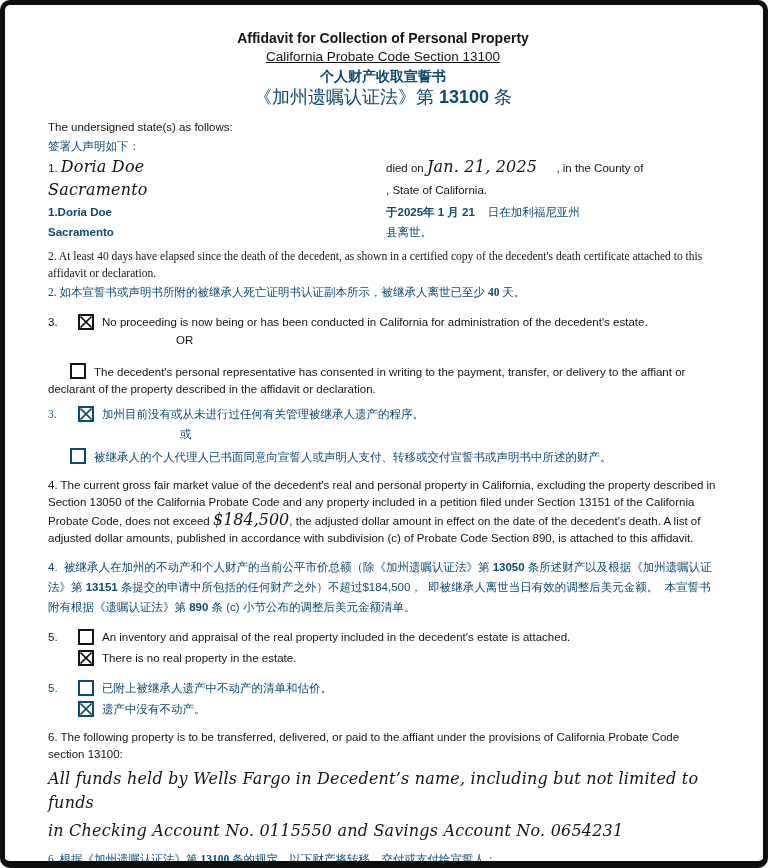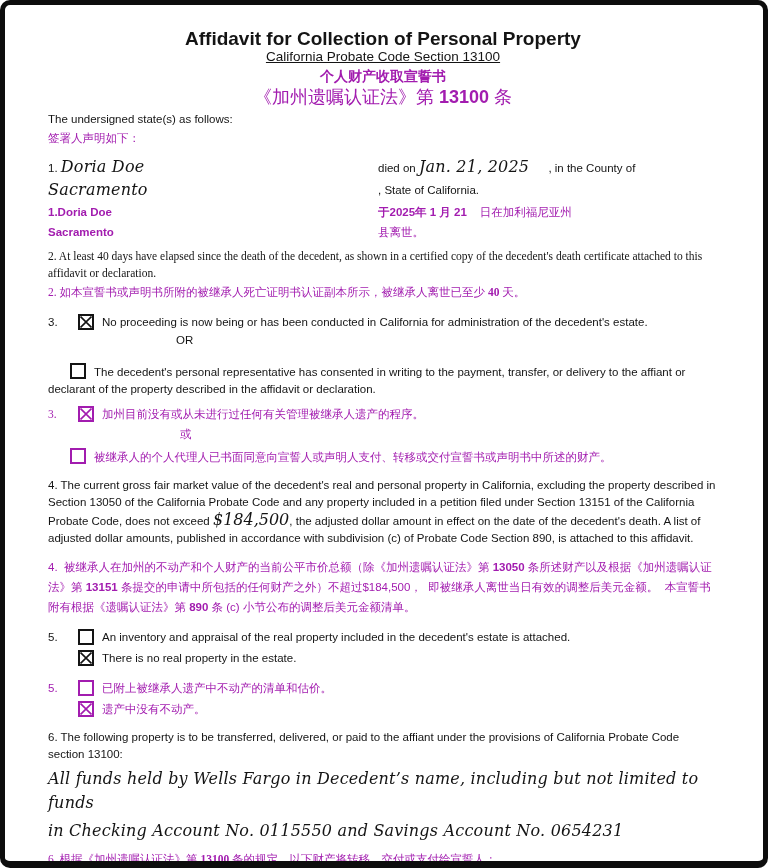--- a/index.html
+++ b/index.html
@@ -4,33 +4,33 @@
 <style>
   html,body{margin:0;padding:0;background:#ffffff;}
   .frame{
     width:768px;height:868px;box-sizing:border-box;
     border:5px solid #0d0d0d;border-bottom-width:7px;border-radius:10px;
     background:#ffffff;overflow:hidden;position:relative;
     font-family:"Liberation Sans",sans-serif;color:#141414;
   }
   .content{padding:24px 45px 0 43px;font-size:11.5px;line-height:17px;}
   .center{text-align:center;}
-  .t-en{font-weight:bold;font-size:19px;line-height:19px;}
+  .t-en{font-weight:bold;font-size:14px;line-height:19px;}
   .s-en{font-size:13.5px;line-height:18px;text-decoration:underline;}
   .t-zh{font-weight:bold;font-size:14px;line-height:21px;}
   .s-zh{font-size:18px;line-height:20px;}
-  .zh{color:#a21caf;}
+  .zh{color:#0c4a6e;}
   .zh-body{line-height:20px;}
   .b{font-weight:bold;}
   .runs{white-space:pre-wrap;}
   .script{font-family:"DejaVu Serif",serif;font-style:italic;font-size:16px;letter-spacing:.2px;line-height:22px;}
   .amount{font-family:"DejaVu Serif",serif;font-style:italic;font-size:16px;}
-  .intro{margin-top:4px;}
+  .intro{margin-top:12px;}
   
-  .s1{margin-top:8px;display:grid;grid-template-columns:330px 1fr;column-gap:0;}
+  .s1{display:grid;grid-template-columns:330px 1fr;column-gap:8px;}
   .s1 .cell{line-height:22px;}
   .s1 .cell.zh-cell{line-height:20px;}
   
   .sec{margin-top:6px;font-family:Liberation Serif, serif;}
   .sec-lg{margin-top:10px;}
   
   .cbrow{display:flex;align-items:flex-start;gap:8px;line-height:20px;margin-top:1px;}
   .num{width:22px;flex:none;}
   .cb{
     display:inline-block;width:12px;height:12px;flex:none;

